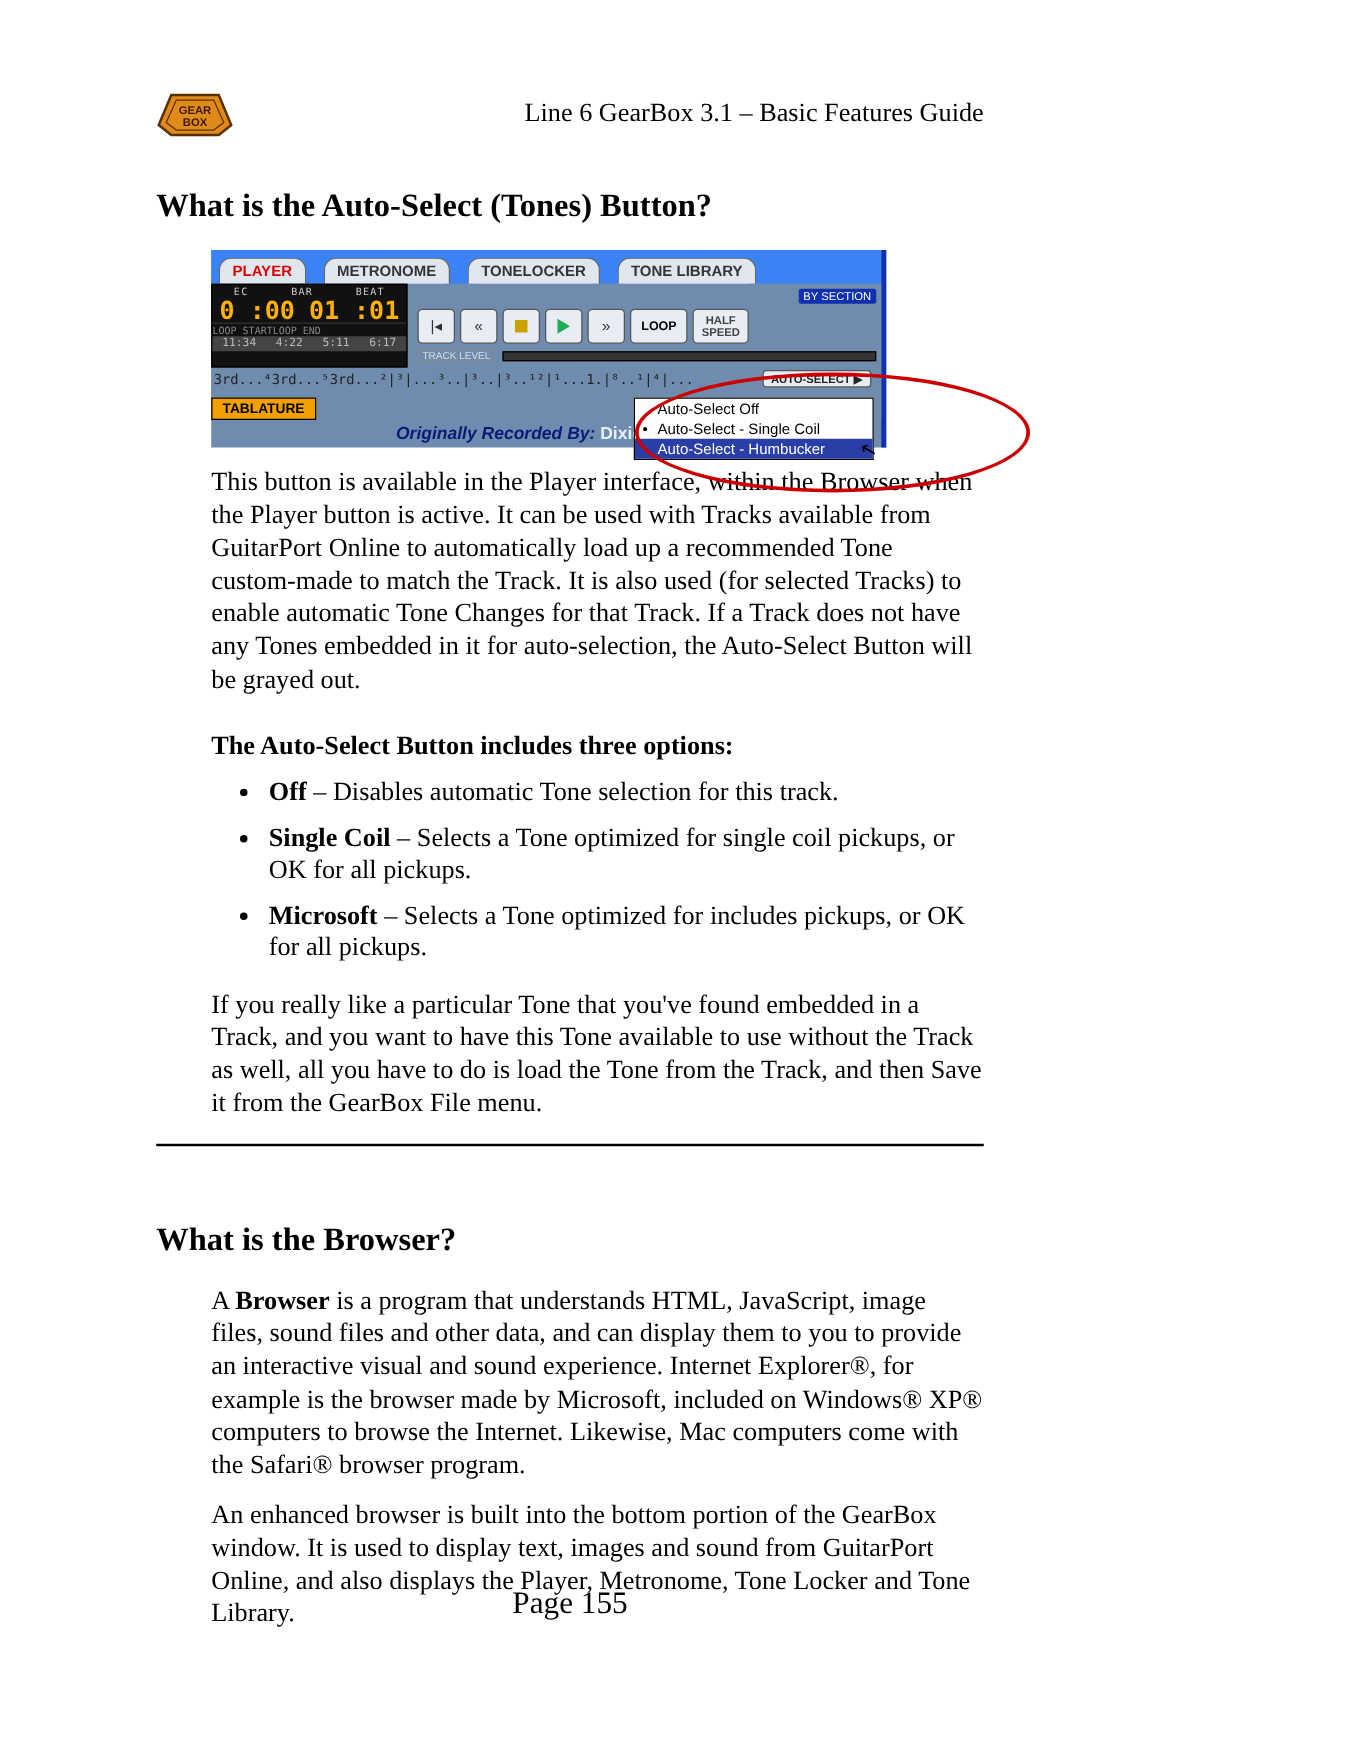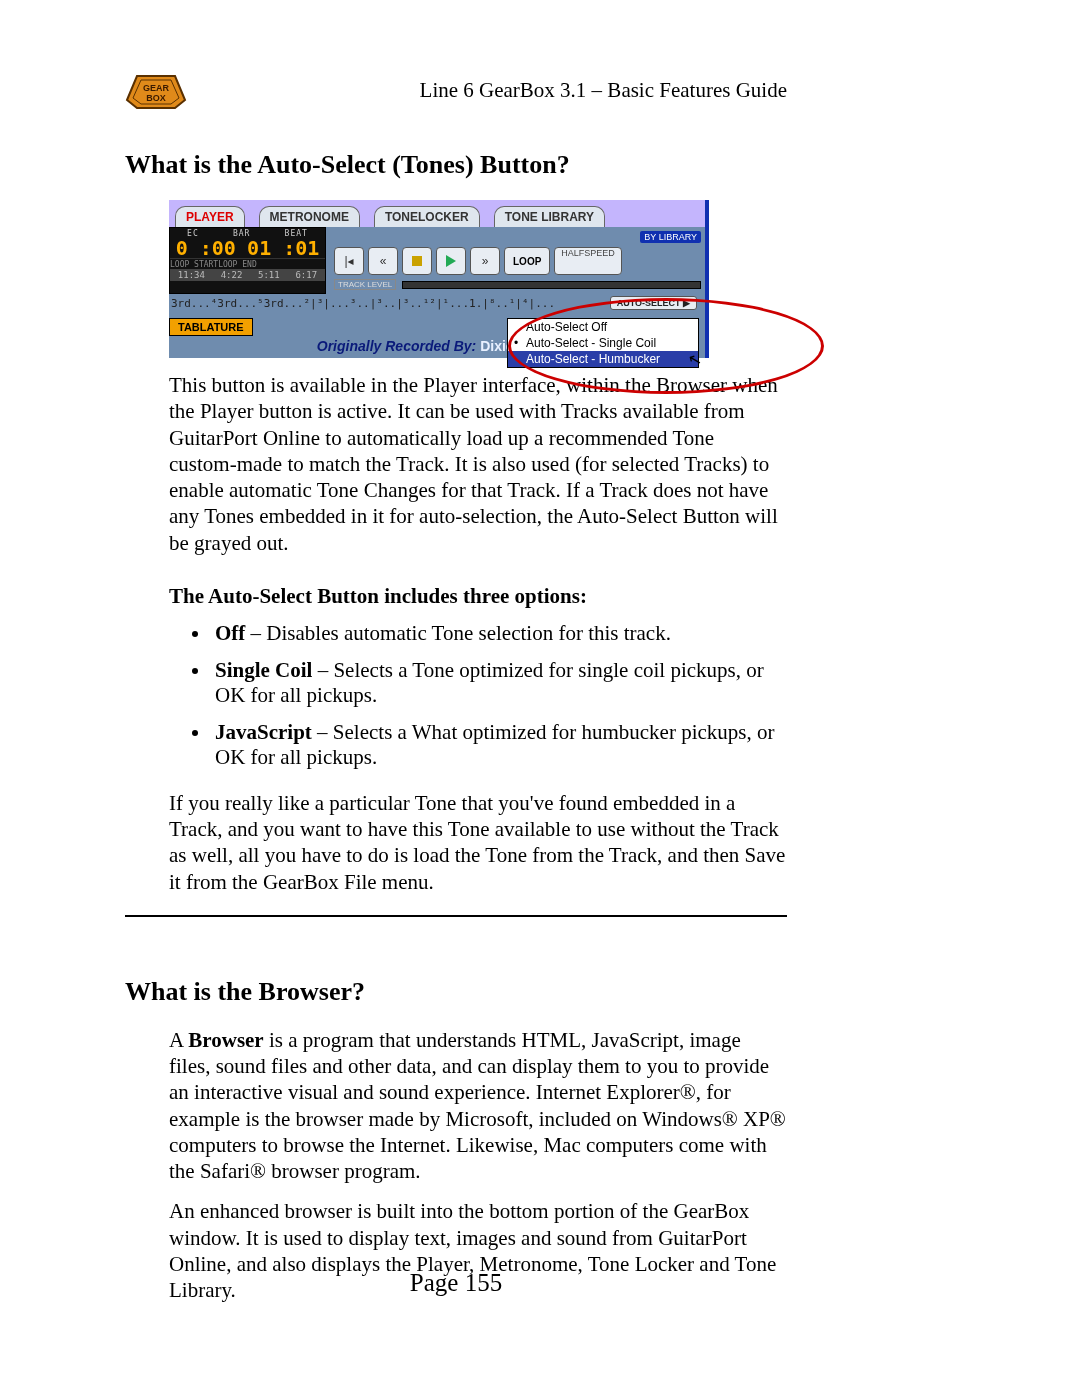--- a/index.html
+++ b/index.html
@@ -92,21 +92,21 @@
     margin: 0 0 14px 0;
     font-family: Verdana, Arial, sans-serif;
     position: relative;
   }
   .shot .panel {
     background: #6f8cae;
     border-right: 4px solid #1030b0;
   }
   .tabs {
     padding: 6px 6px 0 6px;
-    background: #c4b5fd;
+    background: #3b82f6;
     display: flex;
     gap: 14px;
   }
   .tab {
     background: #dfe6ee;
     border: 1px solid #666;
     border-bottom: none;
     border-radius: 10px 10px 0 0;
     font-size: 12px;
     font-weight: bold;
@@ -210,24 +210,24 @@
     border-radius: 2px;
     margin-left: auto;
   }
   .label-half {
     background: #e8edf3;
     border: 1px solid #555;
     border-radius: 4px;
     height: 26px;
     padding: 0 6px;
     font-size: 9px;
-    font-weight: normal;
+    font-weight: bold;
     line-height: 10px;
     display: flex;
-    flex-direction: row;
+    flex-direction: column;
     justify-content: center;
     text-align: center;
     color: #444;
   }
   .tracklvl {
     width: 100%;
     display: flex;
     align-items: center;
     gap: 6px;
     margin-top: 0;
@@ -374,21 +374,21 @@
             </div>
             <div class="lcd-foot">
               <span>11:34</span>
               <span>4:22</span>
               <span>5:11</span>
               <span>6:17</span>
             </div>
           </div>
           <div class="transport">
             <div style="width:100%;display:flex;justify-content:flex-end;">
-              <span class="bysec">BY LIBRARY</span>
+              <span class="bysec">BY SECTION</span>
             </div>
             <div class="tbtn">|◂</div>
             <div class="tbtn">«</div>
             <div class="tbtn stop"></div>
             <div class="tbtn play"></div>
             <div class="tbtn">»</div>
             <div class="loopbtn">LOOP</div>
             <div class="label-half">
               <span>HALF</span>
               <span>SPEED</span>
@@ -423,21 +423,21 @@
       <div class="red-ellipse"></div>
     </div>
 
     <p class="para">This button is available in the Player interface, within the Browser when the Player button is active. It can be used with Tracks available from GuitarPort Online to automatically load up a recommended Tone custom-made to match the Track. It is also used (for selected Tracks) to enable automatic Tone Changes for that Track. If a Track does not have any Tones embedded in it for auto-selection, the Auto-Select Button will be grayed out.</p>
 
     <div class="subhead">The Auto-Select Button includes three options:</div>
 
     <ul class="opts">
       <li><b>Off</b><span> – Disables automatic Tone selection for this track.</span></li>
       <li><b>Single Coil</b><span> – Selects a Tone optimized for single coil pickups, or OK for all pickups.</span></li>
-      <li><b>JavaScript</b><span> – Selects a What optimized for humbucker pickups, or OK for all pickups.</span></li>
+      <li><b>Microsoft</b><span> – Selects a Tone optimized for includes pickups, or OK for all pickups.</span></li>
     </ul>
 
     <p class="para">If you really like a particular Tone that you've found embedded in a Track, and you want to have this Tone available to use without the Track as well, all you have to do is load the Tone from the Track, and then Save it from the GearBox File menu.</p>
 
   </div>
 
   <hr class="rule">
 
   <h2 class="section">What is the Browser?</h2>
 

